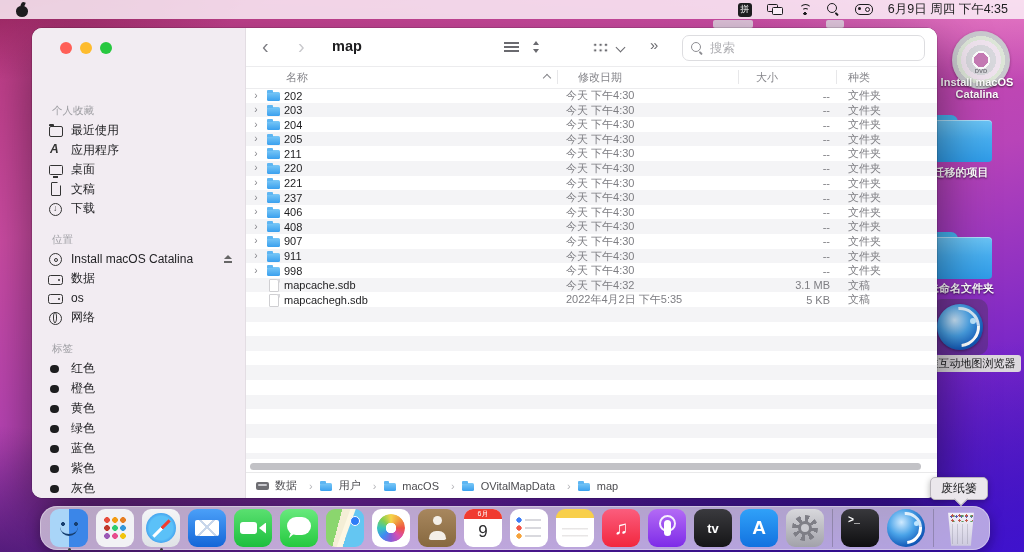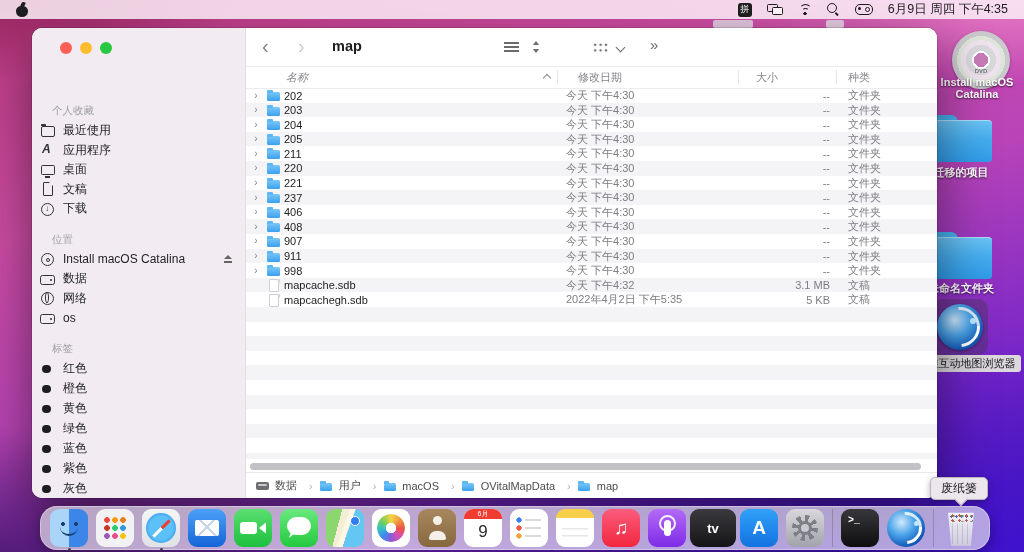--- a/index.html
+++ b/index.html
@@ -58,21 +58,21 @@
 
   
   #window{position:absolute;left:32px;top:28px;width:905px;height:470px;border-radius:10px;background:#fff;
     box-shadow:0 22px 55px rgba(0,0,0,.5),0 0 0 .5px rgba(0,0,0,.25);z-index:3;overflow:hidden;}
   #sidebar{position:absolute;left:0;top:0;bottom:0;width:213px;background:#f2ecf2;}
   .lights{position:absolute;left:28px;top:14px;display:flex;gap:8px;}
   .light{width:12px;height:12px;border-radius:50%;}
   .l-red{background:#ff5f57;} .l-yellow{background:#febc2e;} .l-green{background:#28c840;}
   .sb-section{margin-top:14px;}
   .sb-title{padding-left:20px;font-size:10.5px;color:#9d9da2;margin-bottom:3px;}
-  .sb-item{height:19.5px;display:flex;align-items:center;padding-left:8px;padding-right:12px;gap:8px;font-size:12px;color:#232326;}
+  .sb-item{height:19.5px;display:flex;align-items:center;padding-left:16px;padding-right:12px;gap:8px;font-size:12px;color:#232326;}
   .sb-item .lbl{white-space:nowrap;overflow:hidden;text-overflow:ellipsis;min-width:0;flex:1 1 auto;}
   .sb-ic{position:relative;width:15px;height:14px;flex:none;}
   .i-recents .sb-ic::before{content:"";position:absolute;left:1px;top:2px;width:12px;height:9px;border:1.3px solid #333;border-radius:2px;}
   .i-recents .sb-ic::after{content:"";position:absolute;left:1px;top:0;width:5px;height:2px;background:#333;border-radius:1px 1px 0 0;}
   .i-app .sb-ic::before{content:"A";position:absolute;left:2px;top:-1px;font-size:12px;font-weight:bold;color:#333;font-style:italic;}
   .i-desktop .sb-ic::before{content:"";position:absolute;left:1px;top:2px;width:12px;height:8px;border:1.3px solid #333;border-radius:1.5px;}
   .i-desktop .sb-ic::after{content:"";position:absolute;left:5px;bottom:-1px;width:5px;height:1.6px;background:#333;}
   .i-doc .sb-ic::before{content:"";position:absolute;left:3px;top:0;width:8px;height:11.5px;border:1.3px solid #333;border-radius:1px;}
   .i-doc .sb-ic::after{content:"";position:absolute;right:2px;top:0;border-style:solid;border-width:0 4px 4px 0;border-color:transparent #f2ecf2 transparent transparent;}
   .i-download .sb-ic::before{content:"";position:absolute;left:1px;top:1px;width:11px;height:11px;border:1.3px solid #333;border-radius:50%;}
@@ -206,21 +206,21 @@
       linear-gradient(#d9d9de 0 0),linear-gradient(#d9d9de 0 0),linear-gradient(#d9d9de 0 0);
       background-size:auto,auto,auto,16px 2px,16px 2px,16px 2px;background-position:0 0,0 0,0 0,15px 10px,15px 18px,15px 26px;}
   .i-notes .dk{background-repeat:no-repeat;background-image:
       linear-gradient(#e8e6e6 0 0),linear-gradient(#e8e6e6 0 0),linear-gradient(180deg,#f8cf4b 0 9px,#fff 9px);
       background-size:26px 1.5px,26px 1.5px,auto;background-position:6px 19px,6px 26px,0 0;}
   .i-music .dk{background:linear-gradient(180deg,#fb5d7d,#f2273e);}
   .i-music .glyph{font-size:19px;font-weight:normal;}
   .i-podcasts .dk{background:linear-gradient(180deg,#b36af5,#7e2ce8);}
   .i-podcasts .dk::before{content:"";position:absolute;left:50%;top:6px;width:17px;height:17px;margin-left:-8.5px;border:2.2px solid rgba(255,255,255,.9);border-radius:50%;box-sizing:border-box;}
   .i-podcasts .dk::after{content:"";position:absolute;left:50%;top:11px;width:7px;height:16px;margin-left:-3.5px;border-radius:3.5px;background:#fff;}
-  .i-appletv .dk{background:linear-gradient(180deg,#3a3a3e,#151517);padding-left:8px;}
+  .i-appletv .dk{background:linear-gradient(180deg,#3a3a3e,#151517);}
   .i-appletv .glyph{font-size:13px;}
   .i-appstore .dk{background:linear-gradient(180deg,#30a1f8,#1272e0);}
   .i-appstore .glyph{font-size:19px;}
   .i-settings .dk{background:linear-gradient(180deg,#d8d8dc,#a2a2aa);}
   .i-settings .dk::before{content:"";position:absolute;left:50%;top:50%;width:26px;height:26px;margin:-13px;border-radius:50%;
       background:repeating-conic-gradient(#7e7e86 0 22deg,transparent 22deg 45deg);}
   .i-settings .dk::after{content:"";position:absolute;left:50%;top:50%;width:8px;height:8px;margin:-7.5px;border:3.5px solid #7e7e86;border-radius:50%;background:#c9c9cf;}
   .i-terminal .dk{background:linear-gradient(180deg,#38383c,#0e0e10);}
   .i-terminal .glyph{align-items:flex-start;justify-content:flex-start;padding:6px 0 0 7px;font-family:"Liberation Mono","DejaVu Sans Mono",monospace;font-size:10px;}
   .i-ovital .dk{border-radius:50%;background:radial-gradient(circle at 38% 35%,#cfeaff 0%,#4aa3e8 38%,#1259b8 72%,#0a3a86 100%);}
@@ -328,28 +328,28 @@
           <div class="sb-item i-disc eject">
               <span class="sb-ic"></span>
               <span class="lbl">Install macOS Catalina</span>
               <span class="sb-eject"></span>
             </div>
               <div class="sb-item i-hdd">
               <span class="sb-ic"></span>
               <span class="lbl">数据</span>
 
             </div>
+              <div class="sb-item i-hdd">
+              <span class="sb-ic"></span>
+              <span class="lbl">os</span>
+
+            </div>
               <div class="sb-item i-globe">
               <span class="sb-ic"></span>
               <span class="lbl">网络</span>
-
-            </div>
-              <div class="sb-item i-hdd">
-              <span class="sb-ic"></span>
-              <span class="lbl">os</span>
 
             </div>
             </div>
         </div>
         <div class="sb-section">
           <div class="sb-title">标签</div>
           <div>
 
           <div class="sb-item i-tag" style="height:20px;">
               <span class="sb-ic"></span>
@@ -395,24 +395,28 @@
       <div id="toolbar">
         <span class="nav-chev" style="left:16px;">‹</span>
         <span class="nav-chev fwd" style="left:52px;">›</span>
         <span id="win-title">map</span>
         <span class="tb-list"></span>
         <span class="tri tri-up"></span>
         <span class="tri tri-dn"></span>
         <span class="tb-group"></span>
         <span class="tb-chev"></span>
         <span class="tb-more">»</span>
+        <span id="searchbox">
+          <span class="mag"></span>
+          <span id="search-ph">搜索</span>
+        </span>
       </div>
 
       <div id="colhdr">
-        <span class="abs" style="left:40px;top:4px;font-style:italic;">名称</span>
+        <span class="abs" style="left:40px;top:4px;">名称</span>
         <span class="hdr-sort"></span>
         <span class="hdr-sep" style="left:311px;"></span>
         <span class="abs" style="left:332px;top:4px;">修改日期</span>
         <span class="hdr-sep" style="left:492px;"></span>
         <span class="abs" style="left:510px;top:4px;">大小</span>
         <span class="hdr-sep" style="left:590px;"></span>
         <span class="abs" style="left:602px;top:4px;">种类</span>
       </div>
 
       <div id="rows">

